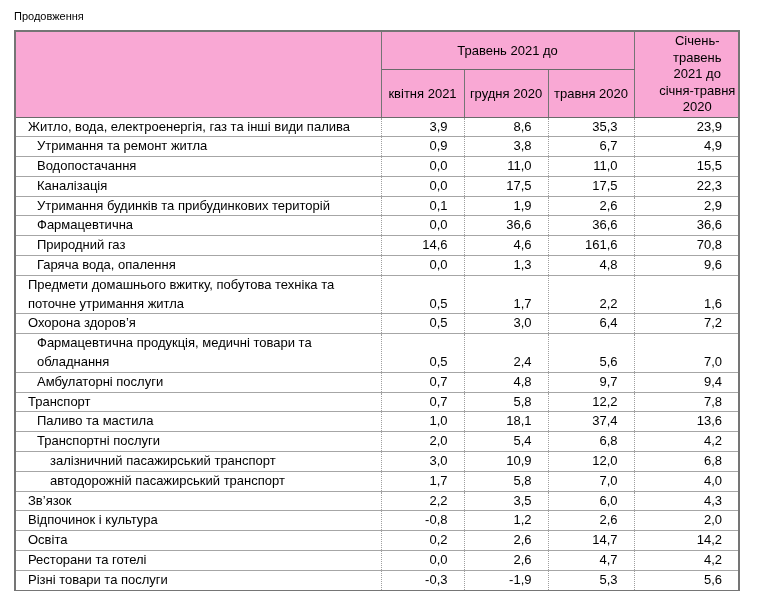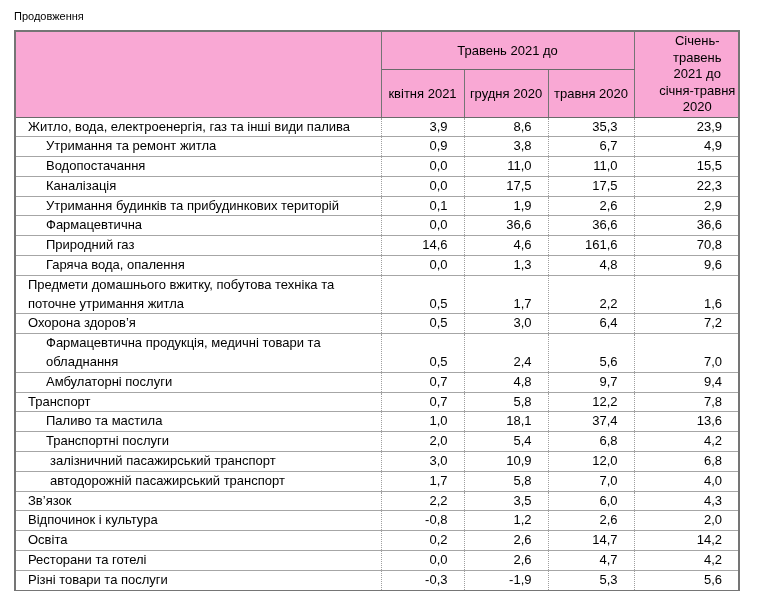--- a/index.html
+++ b/index.html
@@ -62,21 +62,21 @@
     padding: 0;
   }
   tbody tr:first-child td { border-top: 1.5px solid #6a6a6a; }
   tbody td:first-child { border-left: none; }
   td.num {
     text-align: right;
     padding-right: 16px;
   }
   td.cat { padding-right: 2px; }
   .indent-0 { padding-left: 12px; }
-  .indent-1 { padding-left: 30px; }
+  .indent-1 { padding-left: 21px; }
   .indent-2 { padding-left: 34px; margin-left: 26px; }
   tr.bold td { font-weight: normal; }
 </style>
 </head>
 <body>
 
 <div class="page">
 
   <div class="continuation">Продовження</div>
 

